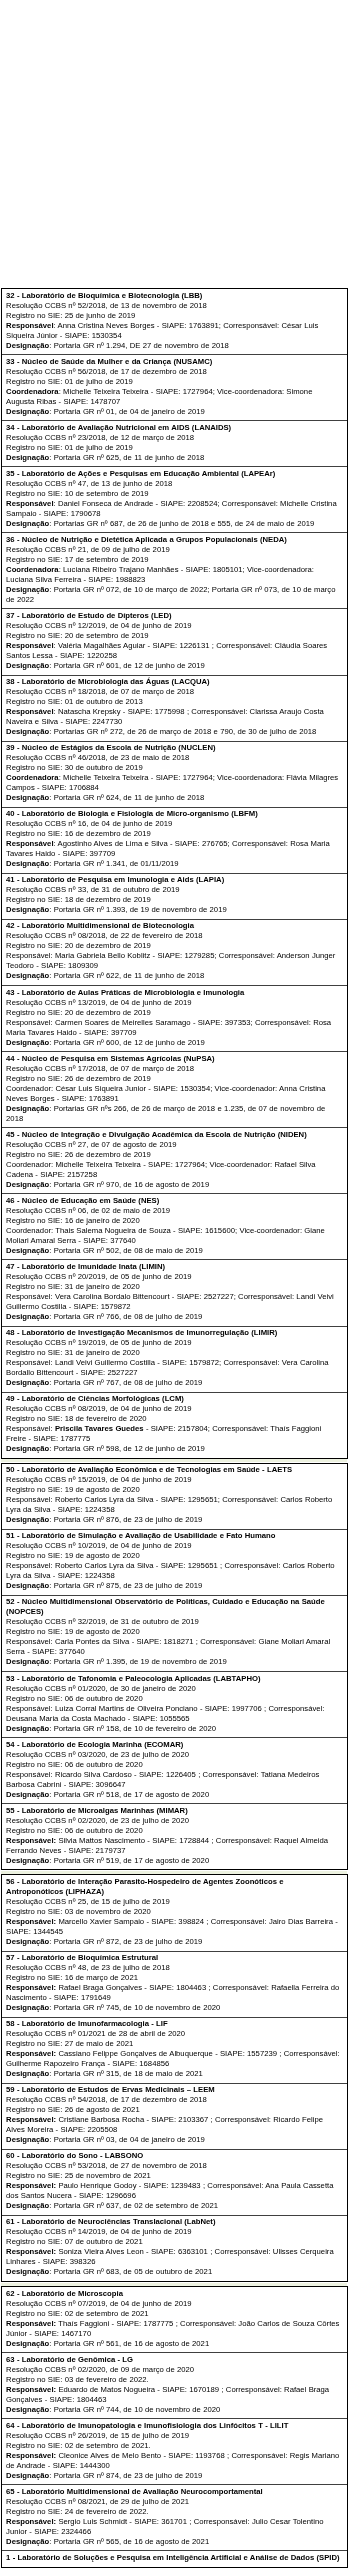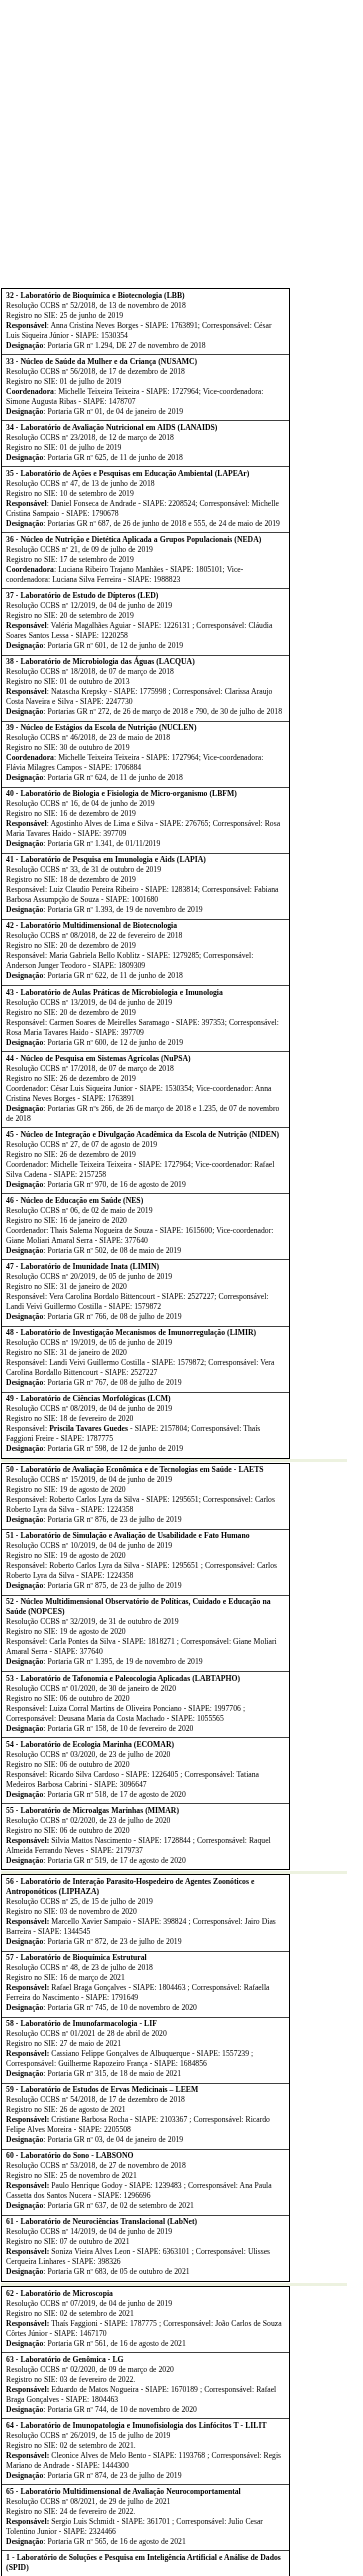--- a/index.html
+++ b/index.html
@@ -1,18 +1,18 @@
 <!DOCTYPE html>
 <html style="font-size:8.2px"><head>
 <meta charset="utf-8">
 <style>
   html,body{margin:0;padding:0;background:#ffffff;}
   body{width:364px;font-family:"Liberation Sans","DejaVu Sans",sans-serif;color:#000;}
   .doc{padding-top:288px;padding-bottom:3.1px;}
-  .block{margin-left:1px;width:289px;border:1px solid #000;box-sizing:border-box;background:#fff;font-family:Liberation Serif, serif;}
+  .block{margin-left:1px;width:347px;border:1px solid #000;box-sizing:border-box;background:#fff;}
   .entry{border-top:1px solid #404040;padding:1.5px 4.6px 3.6px 4.1px;}
   .entry:first-child{border-top:none;}
   .title,.line{font-size:7.7px;line-height:10px;margin:0;word-spacing:0.02em;}
   .title{font-weight:bold;}
   .b{font-weight:bold;text-align:right;}
   .sep{height:3.1px;margin:0.5px 0 0.5px 1px;width:346px;}
   .sep-strip{background:#edf2e0;}
 </style>
 </head>
 <body>
@@ -44,20 +44,21 @@
         <div class="line"><span>Resolução CCBS nº 47, de 13 de junho de 2018</span></div>
         <div class="line"><span>Registro no SIE: 10 de setembro de 2019</span></div>
         <div class="line"><span class="b">Responsável</span><span>: Daniel Fonseca de Andrade - SIAPE: 2208524; Corresponsável: Michelle Cristina Sampaio  - SIAPE: 1790678</span></div>
         <div class="line"><span class="b">Designação</span><span>: Portarias GR nº 687, de 26 de junho de 2018 e 555, de 24 de maio de 2019</span></div>
       </div>
       <div class="entry">
         <div class="title">36 - Núcleo de Nutrição e Dietética Aplicada a Grupos Populacionais (NEDA)</div>
         <div class="line"><span>Resolução CCBS nº 21, de 09 de julho de 2019</span></div>
         <div class="line"><span>Registro no SIE: 17 de setembro de 2019</span></div>
         <div class="line"><span class="b">Coordenadora</span><span>: Luciana Ribeiro Trajano Manhães - SIAPE: 1805101; Vice-coordenadora: Luciana Silva Ferreira - SIAPE: 1988823</span></div>
+        <div class="line"><span class="b">Designação</span><span>: Portaria GR nº 072, de 10 de março de 2022; Portaria GR nº 073, de 10 de março de 2022</span></div>
       </div>
       <div class="entry">
         <div class="title">37 - Laboratório de Estudo de Dípteros (LED)</div>
         <div class="line"><span>Resolução CCBS nº 12/2019, de 04 de junho de 2019</span></div>
         <div class="line"><span>Registro no SIE: 20 de setembro de 2019</span></div>
         <div class="line"><span class="b">Responsável</span><span>: Valéria Magalhães Aguiar - SIAPE: 1226131 ; Corresponsável: Cláudia Soares Santos Lessa  - SIAPE: 1220258</span></div>
         <div class="line"><span class="b">Designação</span><span>: Portaria GR nº 601, de 12 de junho de 2019</span></div>
       </div>
       <div class="entry">
         <div class="title">38 - Laboratório de Microbiologia das Águas (LACQUA)</div>
@@ -77,21 +78,20 @@
         <div class="title">40 - Laboratório de Biologia e Fisiologia de Micro-organismo (LBFM)</div>
         <div class="line"><span>Resolução CCBS nº 16, de 04 de junho de 2019</span></div>
         <div class="line"><span>Registro no SIE: 16 de dezembro de 2019</span></div>
         <div class="line"><span class="b">Responsável</span><span>: Agostinho Alves de Lima e Silva - SIAPE: 276765; Corresponsável: Rosa Maria Tavares Haido - SIAPE: 397709</span></div>
         <div class="line"><span class="b">Designação</span><span>: Portaria GR nº 1.341, de 01/11/2019</span></div>
       </div>
       <div class="entry">
         <div class="title">41 - Laboratório de Pesquisa em Imunologia e Aids (LAPIA)</div>
         <div class="line"><span>Resolução CCBS nº 33, de 31 de outubro de  2019</span></div>
         <div class="line"><span>Registro no SIE:  18 de dezembro de 2019</span></div>
-        <div class="line"><span>Responsável: Luiz Claudio Pereira Ribeiro - SIAPE: 1283814; Corresponsável: Fabiana Barbosa Assumpção de Souza - SIAPE: 1001680</span></div>
         <div class="line"><span class="b">Designação</span><span>: Portaria GR nº 1.393, de 19 de novembro de 2019</span></div>
       </div>
       <div class="entry">
         <div class="title">42 - Laboratório Multidimensional de Biotecnologia</div>
         <div class="line"><span>Resolução CCBS nº 08/2018, de 22 de fevereiro de 2018</span></div>
         <div class="line"><span>Registro no SIE: 20 de dezembro de 2019</span></div>
         <div class="line"><span>Responsável: Maria Gabriela Bello Koblitz - SIAPE: 1279285; Corresponsável: Anderson Junger Teodoro - SIAPE: 1809309</span></div>
         <div class="line"><span class="b">Designação</span><span>: Portaria GR nº 622, de 11 de junho de 2018</span></div>
       </div>
       <div class="entry">

